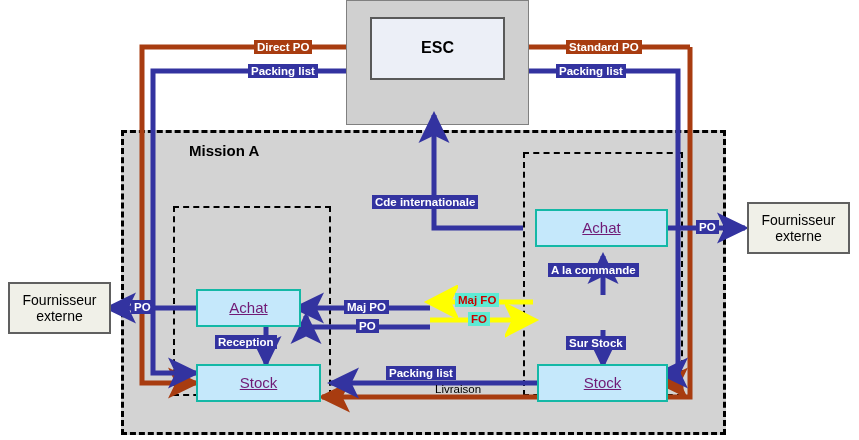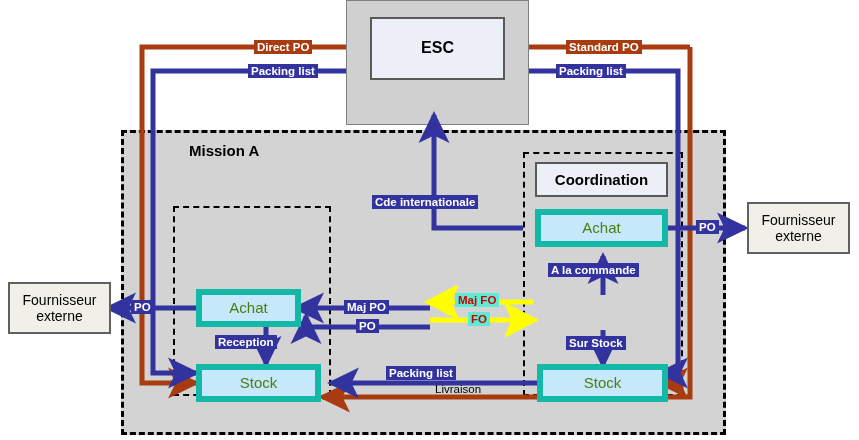--- a/index.html
+++ b/index.html
@@ -10,21 +10,21 @@
   .box{position:absolute;box-sizing:border-box;display:flex;align-items:center;
        justify-content:center;text-align:left;line-height:1.15;}
 
   
   .esc-region{background:#d0d0d0;border:1px solid #808080;}
   .mission-region{background:#d3d3d3;border:3px dashed #000000;}
   .inner-dashed{background:#d3d3d3;border:2px dashed #000000;}
 
   
   .node-grey{background:#eceff7;border:2px solid #595959;font-weight:bold;color:#000;}
-  .node-blue{background:#c5e8fb;border:6px solid #14b8a6;font-weight:normal;color:#4d7c0f;}
+  .node-blue{background:#c5e8fb;border:2px solid #14b8a6;font-weight:normal;color:#701a75;text-decoration:underline;}
   .node-ext{background:#f0f0e8;border:2px solid #606060;font-weight:normal;color:#000;}
 
   
   .lbl{position:absolute;white-space:nowrap;font-weight:bold;font-size:11.5px;
        padding:1px 3px;line-height:1.05;}
   .lbl-blue{background:#3333a0;color:#ffffff;}
   .lbl-brown{background:#a83c10;color:#ffffff;}
   .lbl-yellow{background:#5eead4;color:#cc0000;}
   .lbl-plain{background:transparent;color:#000000;font-weight:normal;font-size:11.5px;}
   .region-title{position:absolute;font-weight:bold;font-size:15px;color:#000;}
@@ -95,21 +95,20 @@
 
   <div class="region-title" style="left:189px;top:142px;">Mission A</div>
 
   <div class="box node-grey" style="left:370px;top:17px;width:135px;height:63px;font-size:16px;">ESC</div>
 
 
   <div class="box node-blue" style="left:196px;top:289px;width:105px;height:38px;font-size:15px;">Achat</div>
 
   <div class="box node-blue" style="left:196px;top:364px;width:125px;height:38px;font-size:15px;">Stock</div>
 
-  <div class="box node-grey" style="left:535px;top:162px;width:133px;height:35px;font-size:15px;">Coordination</div>
 
   <div class="box node-blue" style="left:535px;top:209px;width:133px;height:38px;font-size:15px;">Achat</div>
 
 
   <div class="box node-blue" style="left:537px;top:364px;width:131px;height:38px;font-size:15px;">Stock</div>
 
   <div class="box node-ext" style="left:8px;top:282px;width:103px;height:52px;font-size:14px;flex-direction:column;">
     <span>Fournisseur</span>
     <span>externe</span>
   </div>

